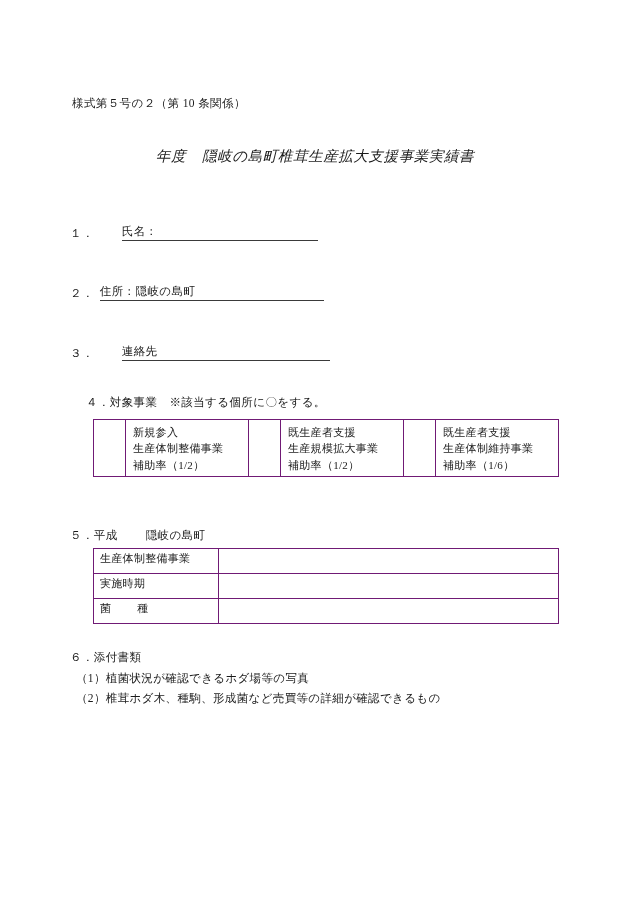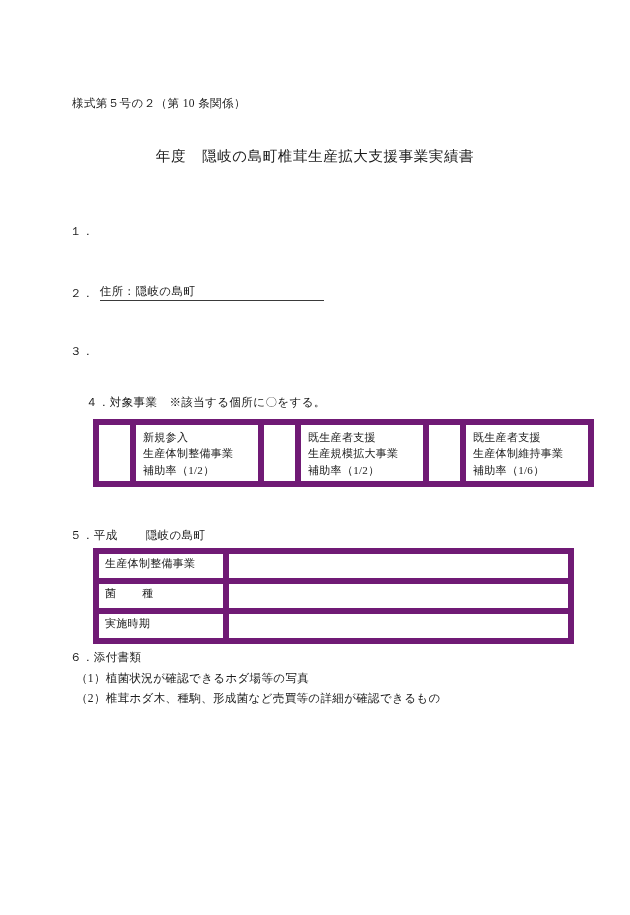--- a/index.html
+++ b/index.html
@@ -34,20 +34,21 @@
   
   .doc-title {
     position: absolute;
     left: 0;
     top: 147px;
     width: 630px;
     text-align: center;
     font-size: 14.5px;
     letter-spacing: 0.6px;
     white-space: nowrap;
+    font-style: italic;
   }
   .doc-title .year-slot {
     margin-right: 16px;
   }
 
   
   .field-row {
     position: absolute;
     font-size: 11.5px;
     letter-spacing: 0.4px;
@@ -97,21 +98,21 @@
   #heading-6 { left: 70px; top: 650px; }
 
   
   .tbl {
     position: absolute;
     border-collapse: collapse;
     font-size: 11px;
     letter-spacing: 0.3px;
   }
   .tbl td {
-    border: 6px solid #701a75;
+    border: 1px solid #701a75;
     vertical-align: top;
     padding: 0;
   }
 
   #table-target {
     left: 93px;
     top: 419px;
   }
   #table-target td.check-cell {
     width: 31px;
@@ -172,31 +173,33 @@
 
   <div class="form-number">様式第５号の２（第 10 条関係）</div>
 
   <div class="doc-title">
     <span class="year-slot">年度</span><span>隠岐の島町椎茸生産拡大支援事業実績書</span>
   </div>
 
   <div class="field-row" id="field-1">
     <span class="num">１．</span>
     <span class="gap-wide"></span>
+    <span class="underlined label-ul"><span>氏名：</span><span></span></span>
   </div>
 
   <div class="field-row" id="field-2">
     <span class="num">２．</span>
     <span class="gap-narrow"></span>
     <span class="underlined label-ul"><span>住所：隠岐の島町</span><span></span></span>
   </div>
 
   <div class="field-row" id="field-3">
     <span class="num">３．</span>
     <span class="gap-wide"></span>
+    <span class="underlined label-ul"><span>連絡先</span><span></span></span>
   </div>
 
   <div class="section-heading" id="heading-4">
     <span>４．</span><span>対象事業</span><span class="note">※該当する個所に〇をする。</span>
   </div>
 
   <table class="tbl" id="table-target">
     <tbody>
         <tr>
       <td class="check-cell"></td>
@@ -225,25 +228,25 @@
     <span>５．</span><span>平成</span><span class="year-slot"></span><span>隠岐の島町</span>
   </div>
 
   <table class="tbl" id="table-perf">
     <tbody>
         <tr>
       <td class="key-cell">生産体制整備事業</td>
       <td class="val-cell"></td>
     </tr>
     <tr>
+      <td class="key-cell">実施時期</td>
+      <td class="val-cell"></td>
+    </tr>
+    <tr>
       <td class="key-cell"><span class="spaced-key"><span>菌</span><span class="sp"></span><span>種</span></span></td>
-      <td class="val-cell"></td>
-    </tr>
-    <tr>
-      <td class="key-cell">実施時期</td>
       <td class="val-cell"></td>
     </tr>
   </tbody>
     </table>
 
   <div class="section-heading" id="heading-6">
     <span>６．</span><span>添付書類</span>
   </div>
 
   <div class="attach-list">

